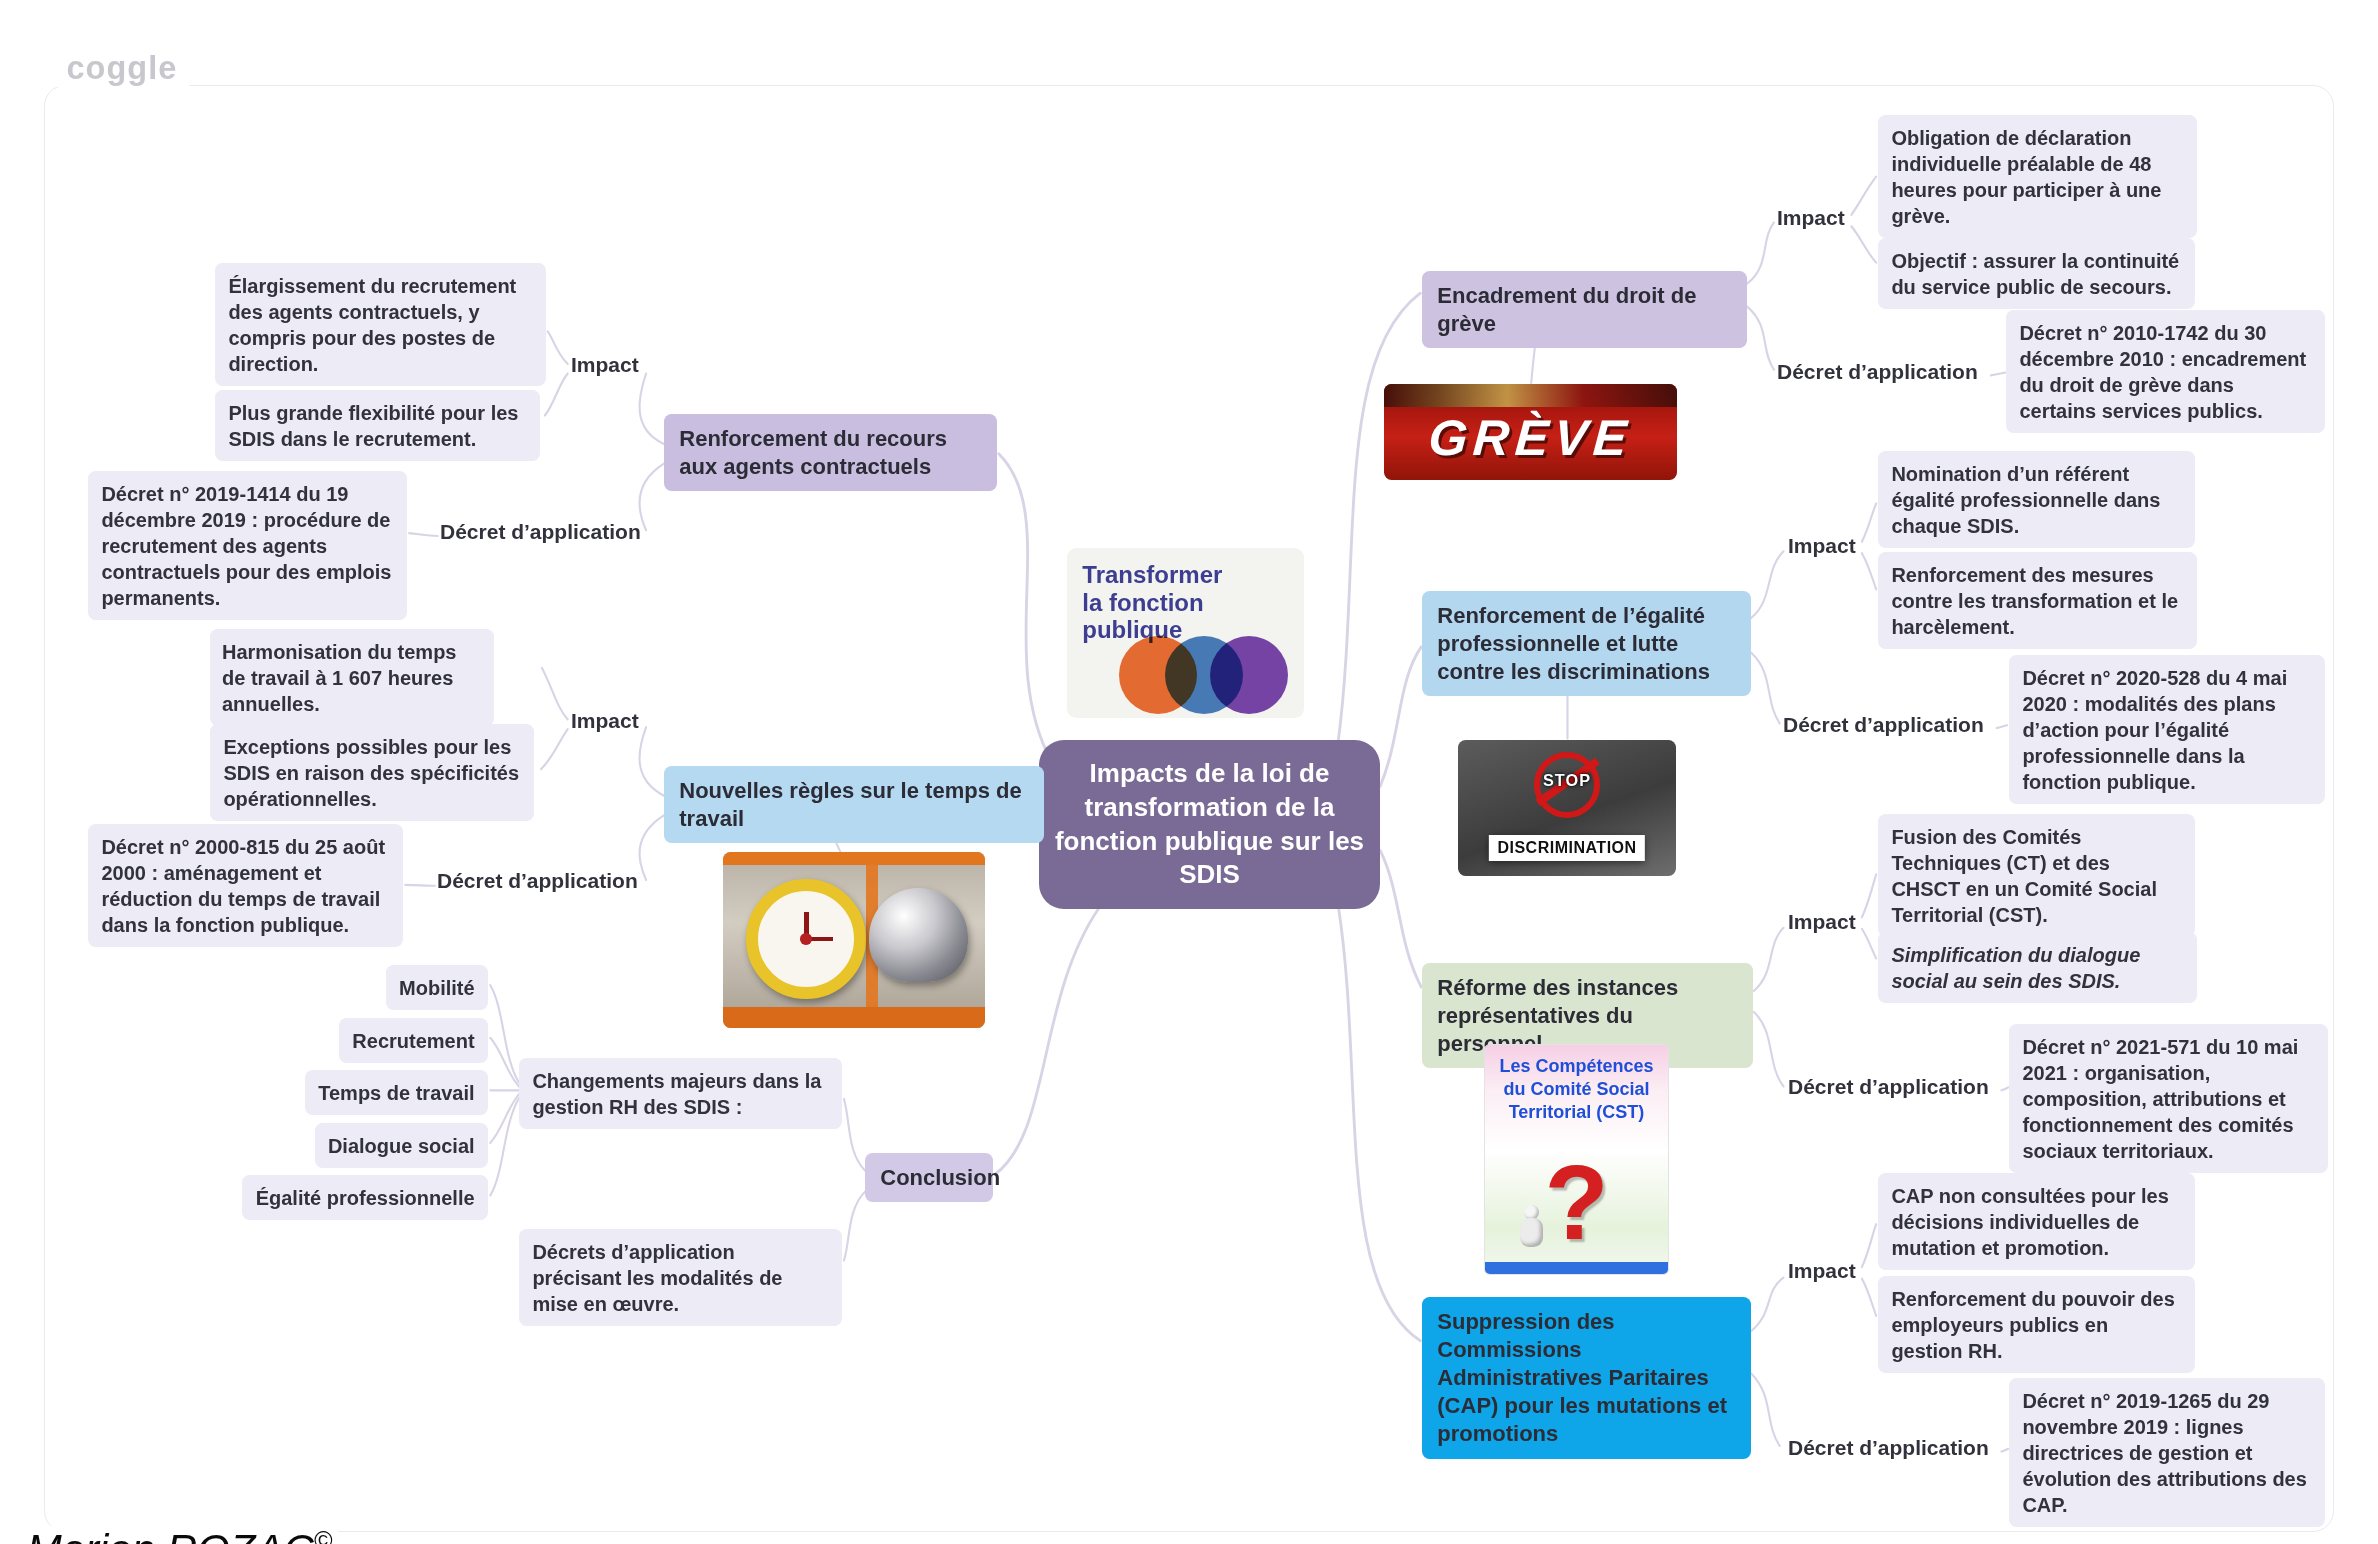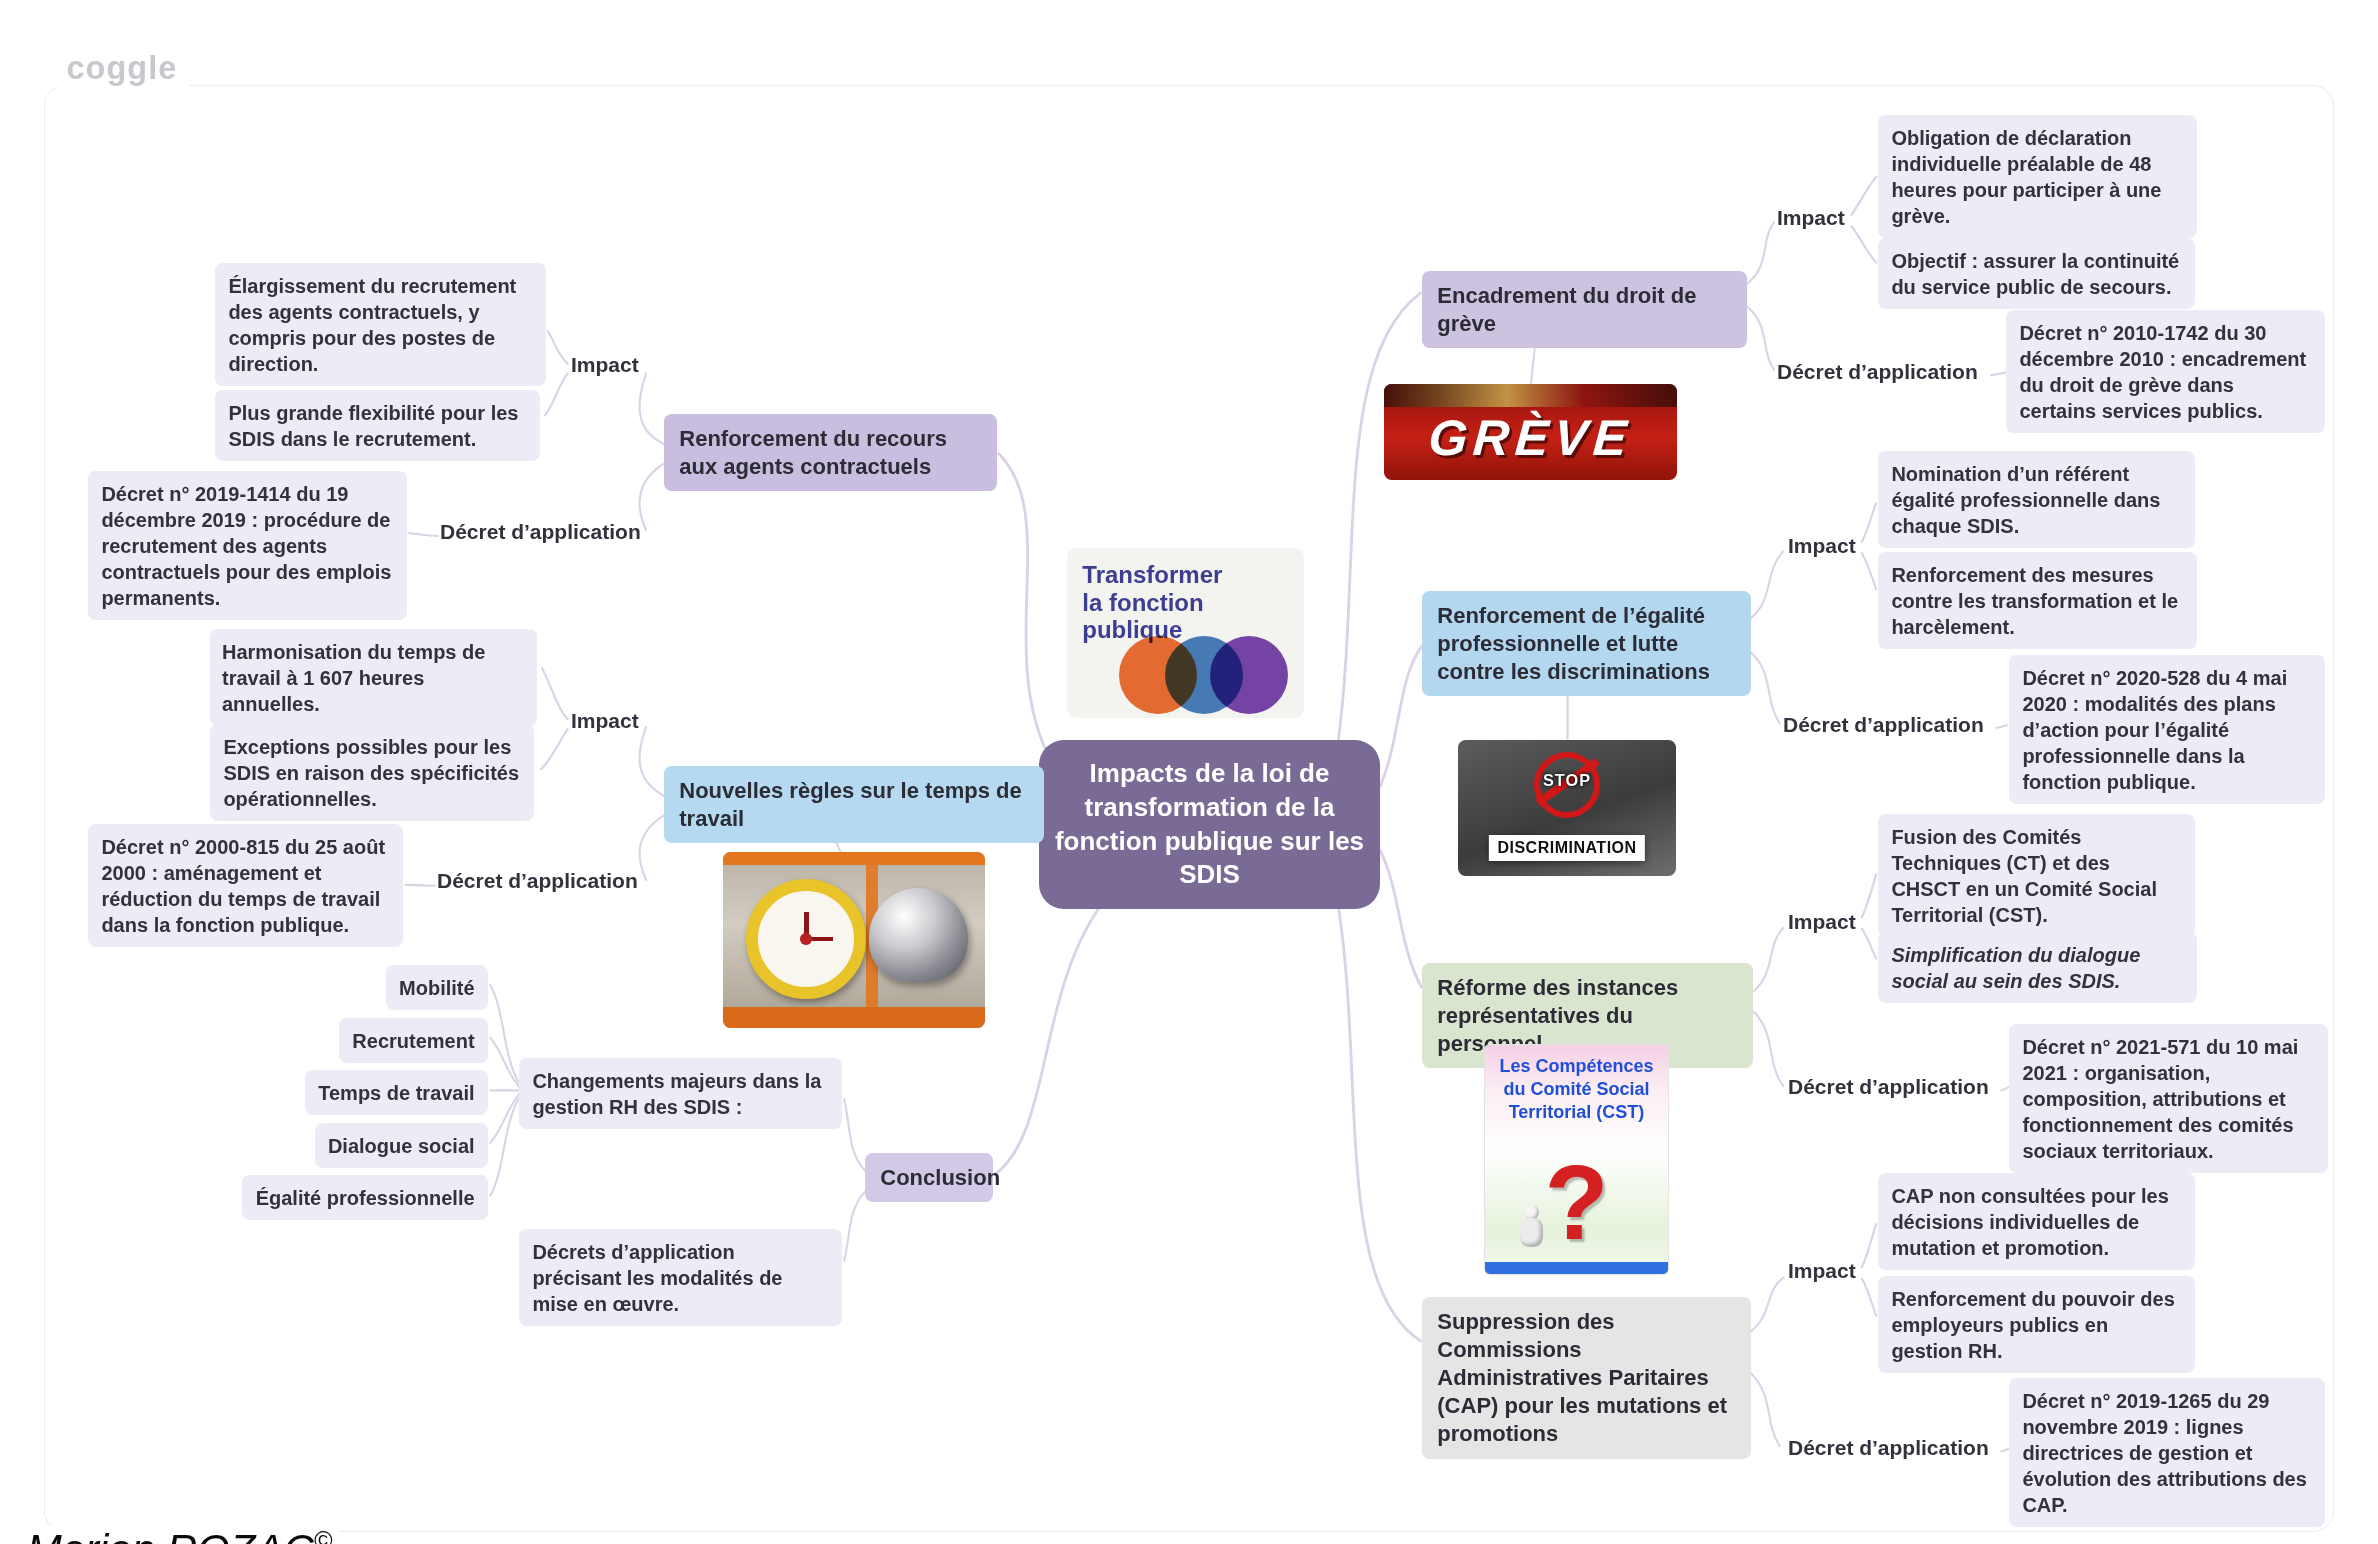--- a/index.html
+++ b/index.html
@@ -224,21 +224,21 @@
 
   <div class="mm-node bnode" style="left:664px; top:381px; width:333px; background:#c9bedf;">Renforcement du recours aux agents contractuels</div>
   <div class="elabel" style="left:571px; top:320px;">Impact</div>
   <div class="mm-node leaf" style="left:215px; top:230px; width:331px;">Élargissement du recrutement des agents contractuels, y compris pour des postes de direction.</div>
   <div class="mm-node leaf" style="left:215px; top:357px; width:325px;">Plus grande flexibilité pour les SDIS dans le recrutement.</div>
   <div class="elabel" style="left:440px; top:487px;">Décret d’application</div>
   <div class="mm-node leaf" style="left:88px; top:438px; width:319px;">Décret n° 2019-1414 du 19 décembre 2019 : procédure de recrutement des agents contractuels pour des emplois permanents.</div>
 
   <div class="mm-node bnode" style="left:664px; top:733px; width:380px; background:#b4d9f1;">Nouvelles règles sur le temps de travail</div>
   <div class="elabel" style="left:571px; top:676px;">Impact</div>
-  <div class="mm-node leaf" style="left:210px; top:596px; width:327px;padding-left:12px;">Harmonisation du temps de travail à 1 607 heures annuelles.</div>
+  <div class="mm-node leaf" style="left:210px; top:596px; width:284px;padding-left:12px;">Harmonisation du temps de travail à 1 607 heures annuelles.</div>
   <div class="mm-node leaf" style="left:210px; top:691px; width:324px;">Exceptions possibles pour les SDIS en raison des spécificités opérationnelles.</div>
   <div class="elabel" style="left:437px; top:836px;">Décret d’application</div>
   <div class="mm-node leaf" style="left:88px; top:791px; width:315px;">Décret n° 2000-815 du 25 août 2000 : aménagement et réduction du temps de travail dans la fonction publique.</div>
 
   <div class="clock-img">
     <div class="shelf-top"></div>
     <div class="shelf-post"></div>
     <div class="clock-face">
       <div class="hand-h"></div>
       <div class="hand-m"></div>
@@ -290,21 +290,21 @@
   <div class="elabel" style="left:1788px; top:1042px;">Décret d’application</div>
   <div class="mm-node leaf" style="left:2009px; top:991px; width:319px;">Décret n° 2021-571 du 10 mai 2021 : organisation, composition, attributions et fonctionnement des comités sociaux territoriaux.</div>
 
   <div class="cst-img">
     <div class="cst-title">Les Compétences du Comité Social Territorial (CST)</div>
     <div class="cst-figure"></div>
     <div class="cst-q">?</div>
     <div class="cst-footer"></div>
   </div>
 
-  <div class="mm-node bnode" style="left:1422px; top:1264px; width:329px; background:#e5e5e5;">Suppression des Commissions Administratives Paritaires (CAP) pour les mutations et promotions</div>
+  <div class="mm-node bnode" style="left:1422px; top:1264px; width:329px; background:#0ea5e9;">Suppression des Commissions Administratives Paritaires (CAP) pour les mutations et promotions</div>
   <div class="elabel" style="left:1788px; top:1226px;">Impact</div>
   <div class="mm-node leaf" style="left:1878px; top:1140px; width:317px;">CAP non consultées pour les décisions individuelles de mutation et promotion.</div>
   <div class="mm-node leaf" style="left:1878px; top:1243px; width:317px;">Renforcement du pouvoir des employeurs publics en gestion RH.</div>
   <div class="elabel" style="left:1788px; top:1403px;">Décret d’application</div>
   <div class="mm-node leaf" style="left:2009px; top:1345px; width:316px;">Décret n° 2019-1265 du 29 novembre 2019 : lignes directrices de gestion et évolution des attributions des CAP.</div>
 
   <div class="credit">
     <span>Marion ROZAC</span><sup>©</sup>
   </div>
 

